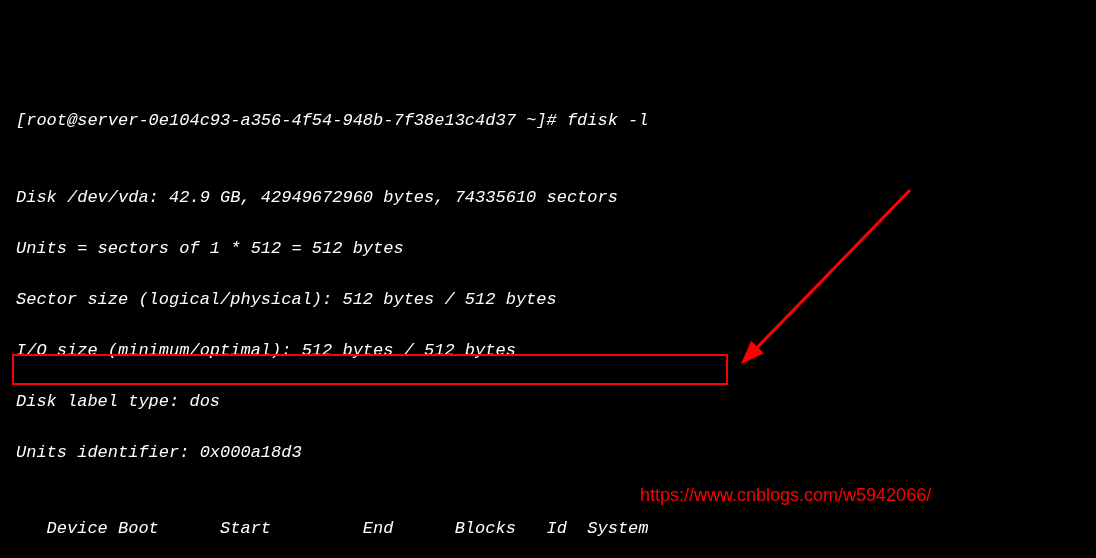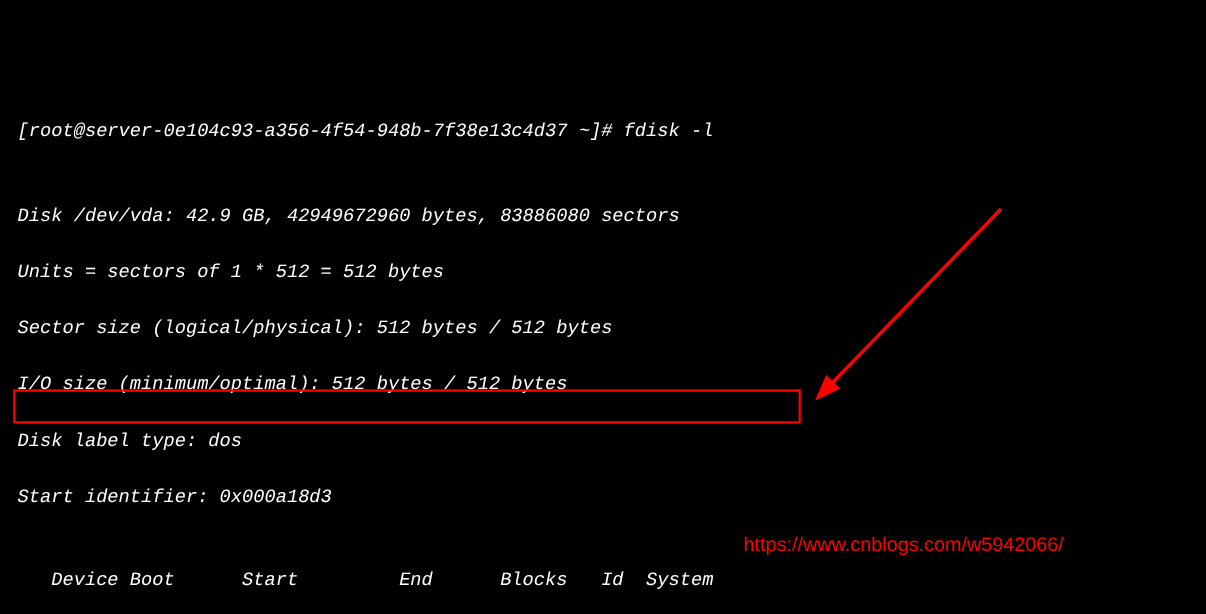--- a/index.html
+++ b/index.html
@@ -35,26 +35,26 @@
       font-weight: normal;
     }
   </style>
 </head>
 <body>
 
 
 
 <div class="line">[root@server-0e104c93-a356-4f54-948b-7f38e13c4d37 ~]# fdisk -l</div>
 <div class="line"></div>
-<div class="line">Disk /dev/vda: 42.9 GB, 42949672960 bytes, 83886080 sectors</div>
+<div class="line">Disk /dev/vda: 42.9 GB, 42949672960 bytes, 74335610 sectors</div>
 <div class="line">Units = sectors of 1 * 512 = 512 bytes</div>
 <div class="line">Sector size (logical/physical): 512 bytes / 512 bytes</div>
 <div class="line">I/O size (minimum/optimal): 512 bytes / 512 bytes</div>
 <div class="line">Disk label type: dos</div>
-<div class="line">Start identifier: 0x000a18d3</div>
+<div class="line">Units identifier: 0x000a18d3</div>
 <div class="line"></div>
 <div class="line">   Device Boot      Start         End      Blocks   Id  System</div>
 
 
 <div class="line"></div>
 
 
 
 
 
@@ -67,16 +67,16 @@
 
 <svg class="arrow-svg" width="1096" height="558" style="left:0;top:0;">
   <defs>
     <marker id="arrowhead" markerWidth="8" markerHeight="8" refX="6" refY="3" orient="auto">
       <polygon points="0 0, 8 3, 0 6" fill="#ff0000"></polygon>
     </marker>
   </defs>
   <line x1="910" y1="190" x2="745" y2="360" stroke="#ff0000" stroke-width="3" marker-end="url(#arrowhead)"></line>
 </svg>
 
-<div class="watermark" style="left:676px;top:482px;">https://www.cnblogs.com/w5942066/</div>
+<div class="watermark" style="left:640px;top:482px;">https://www.cnblogs.com/w5942066/</div>
 
 
 
 
 </body></html>

